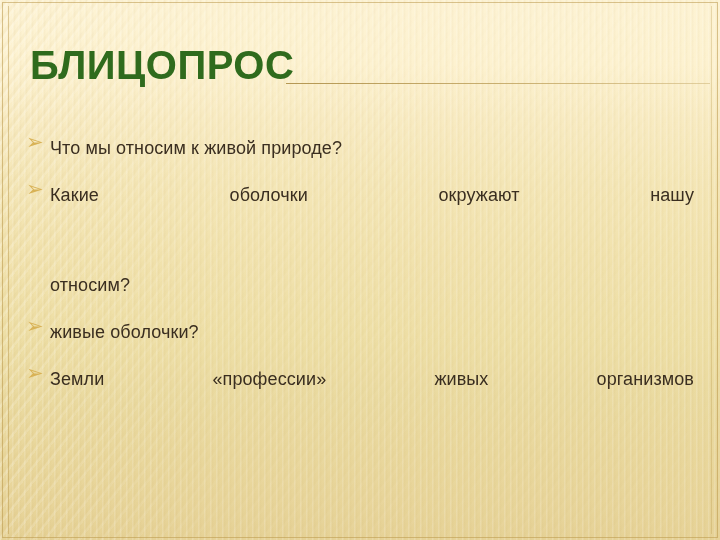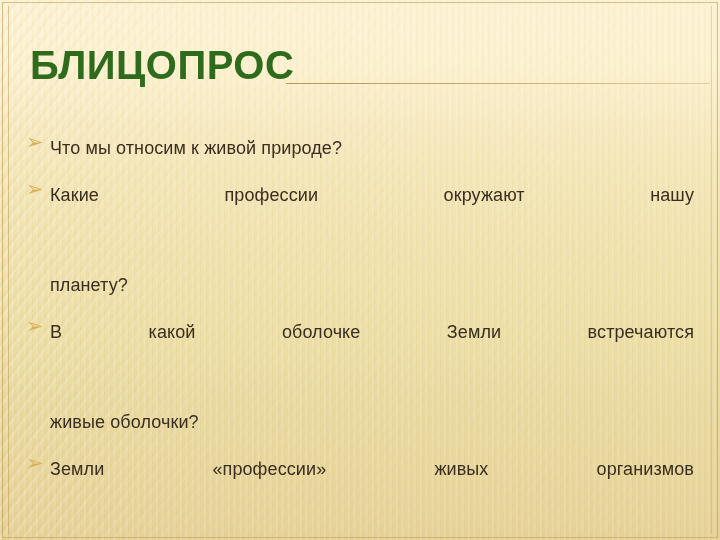--- a/index.html
+++ b/index.html
@@ -181,29 +181,28 @@
     <div class="bullet-row">
       <span class="bullet-marker">➢</span>
       <span class="bullet-text">
         <span class="lastline">Что мы относим к живой природе?</span>
       </span>
     </div>
 
     <div class="bullet-row">
       <span class="bullet-marker">➢</span>
       <span class="bullet-text">
-        <span class="firstline">Какие профессии окружают нашу</span>
-        <span class="lastline">планету?</span>
-      </span>
-    </div>
-
-    <div class="bullet-row">
-      <span class="bullet-marker">➢</span>
-      <span class="bullet-text">
-        <span class="firstline">В какой оболочке Земли встречаются</span>
+        <span class="firstline">Какие оболочки окружают нашу</span>
+        <span class="lastline">относим?</span>
+      </span>
+    </div>
+
+    <div class="bullet-row">
+      <span class="bullet-marker">➢</span>
+      <span class="bullet-text">
         <span class="lastline">живые оболочки?</span>
       </span>
     </div>
 
     <div class="bullet-row">
       <span class="bullet-marker">➢</span>
       <span class="bullet-text">
         <span class="firstline">Земли «профессии» живых организмов</span>
 
       </span>

